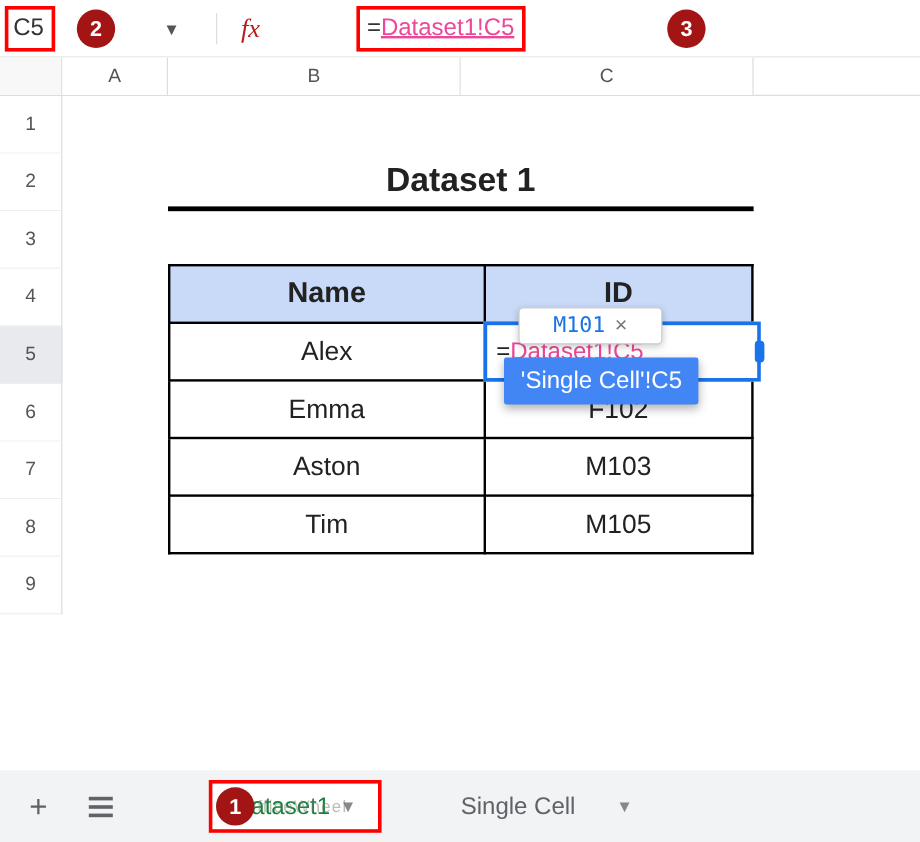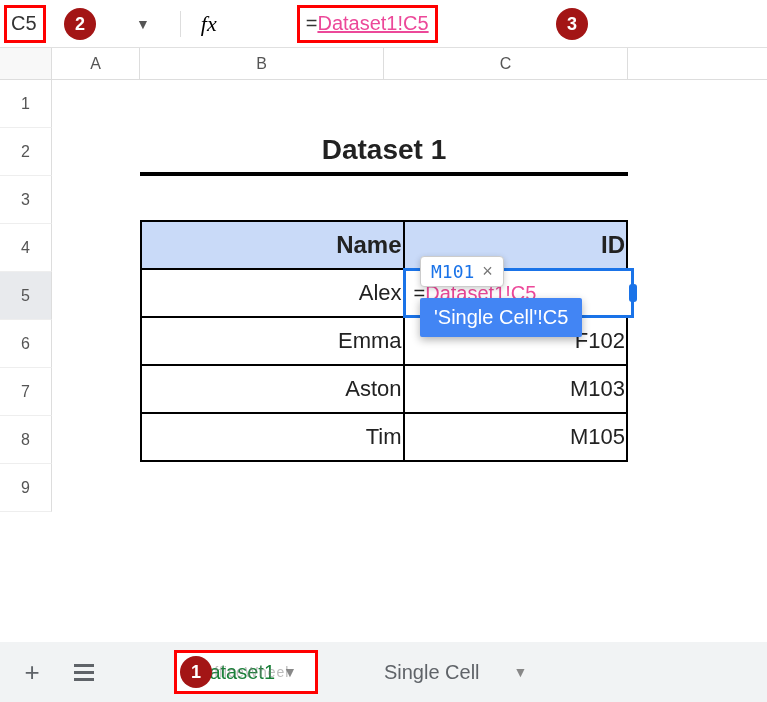--- a/index.html
+++ b/index.html
@@ -47,21 +47,21 @@
   }
   .badge-2 { left: 64px; top: 8px; }
   .formula-dropdown {
     margin-left: 90px;
     color: #555;
     font-size: 14px;
   }
   .fx-label {
     margin-left: 30px;
     font-style: italic;
-    color: #000000;
+    color: #b91c1c;
     font-size: 22px;
     font-family: "Times New Roman", serif;
     border-left: 1px solid #ddd;
     padding-left: 20px;
   }
   .formula-input-box {
     margin-left: 80px;
     border: 3px solid #ff0000;
     height: 38px;
     display: flex;
@@ -134,21 +134,21 @@
     border-bottom: 4px solid #000;
   }
   .table-gap { height: 44px; }
   .data-table {
     border-collapse: collapse;
     width: 100%;
   }
   .data-table th, .data-table td {
     border: 2px solid #000;
     height: 48px;
-    text-align: right;
+    text-align: center;
     font-size: 22px;
     color: #222;
     font-weight: normal;
   }
   .data-table th {
     background: #c9daf8;
     font-weight: bold;
     font-size: 24px;
   }
   .editing-cell {
@@ -170,27 +170,27 @@
     position: absolute;
     right: -6px;
     top: 30%;
     width: 8px;
     height: 18px;
     background: #1a73e8;
     border-radius: 3px;
   }
   .hint-popup {
     position: absolute;
-    left: 368px;
+    left: 380px;
     top: 176px;
     background: #fff;
     border: 1px solid #ccc;
     box-shadow: 0 2px 6px rgba(0,0,0,0.2);
     border-radius: 4px;
-    padding: 4px 10px;
+    padding: 4px 28px;
     font-size: 18px;
     z-index: 40;
     display: flex;
     align-items: center;
     gap: 8px;
   }
   .hint-value { color: #1a73e8; font-family: monospace; }
   .hint-close { color: #777; cursor: pointer; font-size: 18px; }
   .tooltip-popup {
     position: absolute;

